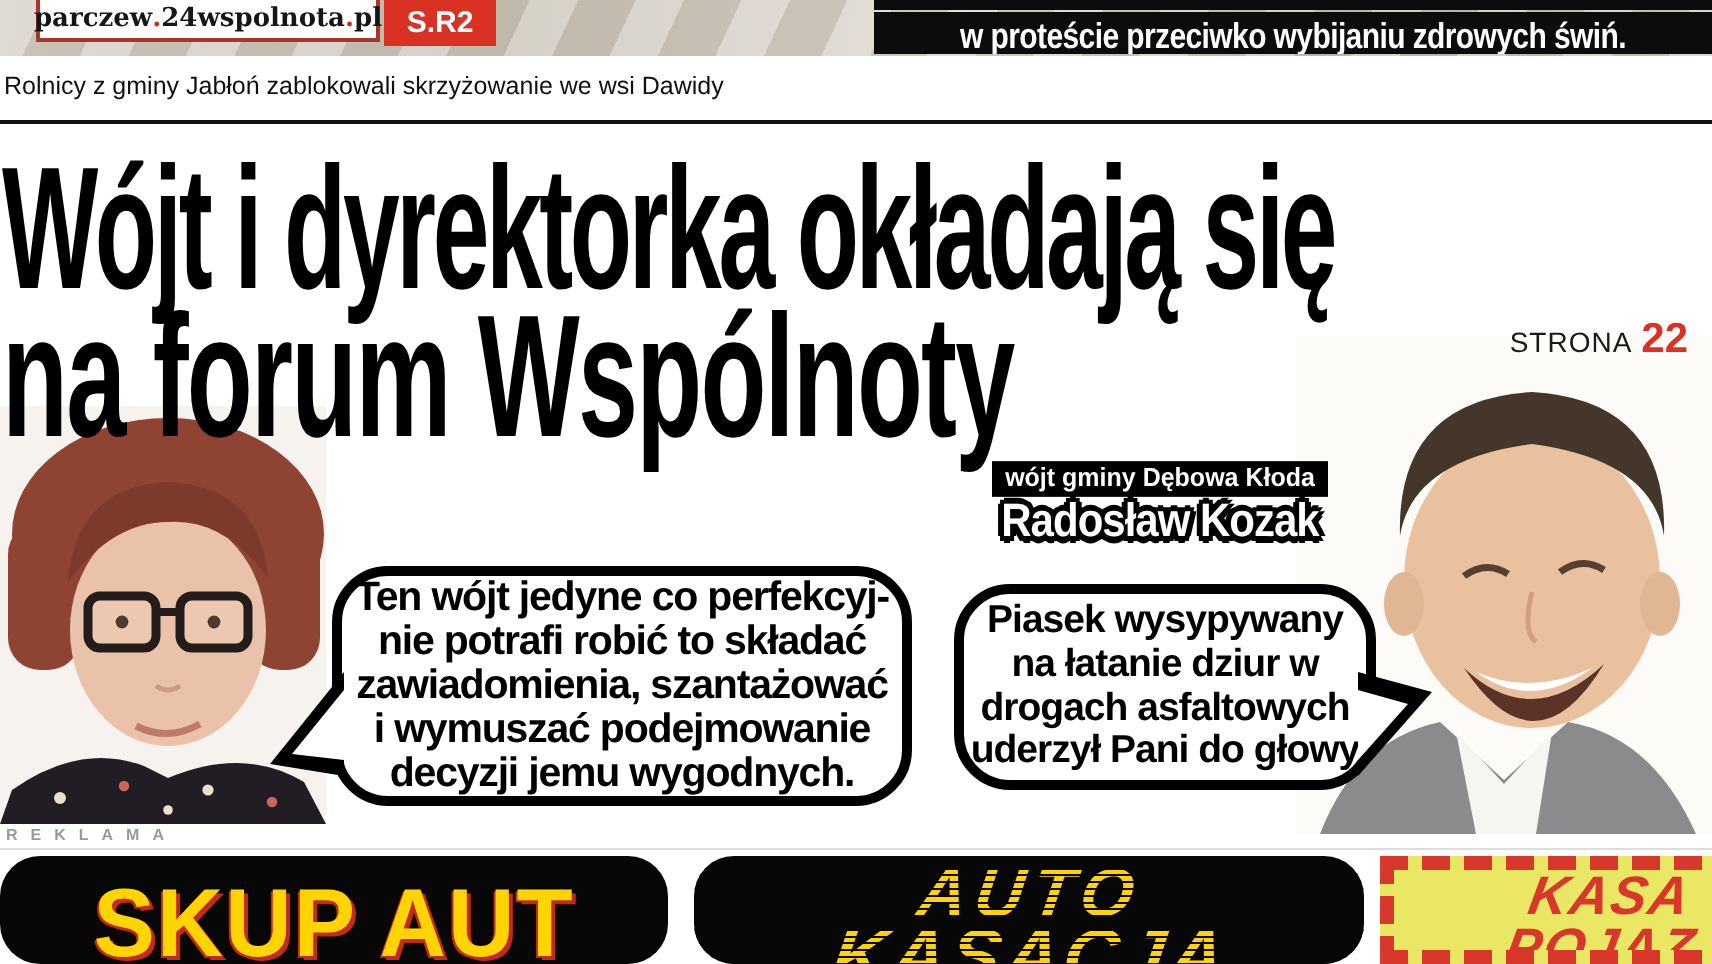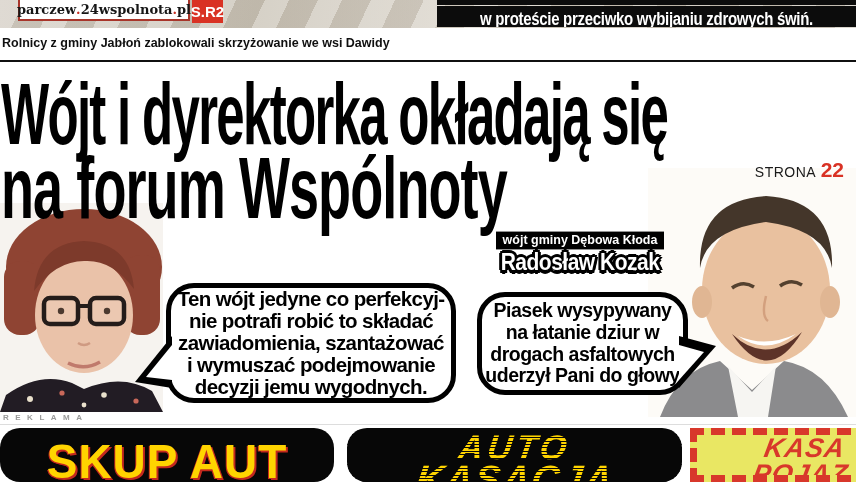--- a/index.html
+++ b/index.html
@@ -16,32 +16,32 @@
   }
   .site-box {
     position:absolute; left:18px; top:0; width:168px; height:19px;
     background:#fff; border:2px solid #a8352a; border-top:none;
     display:flex; align-items:center; justify-content:center;
     font-family:"DejaVu Serif", serif; font-weight:bold; font-size:13px; color:#161616;
     white-space:nowrap;
   }
   .site-box .dot { color:#c92f22; }
   .issue-badge {
-    position:absolute; left:192px; top:0; width:31px; height:23px;
+    position:absolute; left:192px; top:0; width:56px; height:23px;
     background:#d93224; color:#fff; font-weight:bold; font-size:15px;
     display:flex; align-items:center; justify-content:center;
   }
   .top-bar-partial { position:absolute; left:437px; top:0; width:419px; height:5px; background:#0c0c0c; }
   .top-bar {
     position:absolute; left:437px; top:6px; width:419px; height:21px; background:#0c0c0c;
     color:#fff; display:flex; align-items:flex-end; justify-content:center; overflow:hidden;
   }
   .top-bar .t { font-weight:bold; font-size:15px; letter-spacing:-0.3px; transform:scaleY(1.2); white-space:nowrap; }
   
-  .kicker { position:absolute; left:2px; top:36px; font-size:12.5px; font-weight:bold; color:#101010; }
+  .kicker { position:absolute; left:2px; top:36px; font-size:12.5px; font-weight:normal; color:#101010; }
   .hrule { position:absolute; left:0; top:60px; width:856px; height:2px; background:#101010; }
   
   .headline-l1, .headline-l2 {
     position:absolute; left:1px; color:#000; font-weight:bold; white-space:nowrap;
     transform-origin:0 0; z-index:5;
   }
   .headline-l1 { top:64px; font-size:60px; letter-spacing:-2px; transform:scale(0.85,1.45); }
   .headline-l2 { top:138px; font-size:60px; letter-spacing:-1px; transform:scale(0.90,1.45); }
   .page-ref { position:absolute; right:12px; top:158px; z-index:6; white-space:nowrap; }
   .page-ref .lbl { font-size:14px; color:#1a1a1a; letter-spacing:0.5px; }

